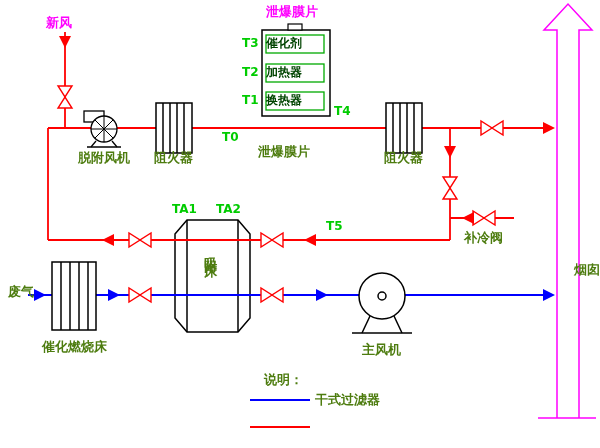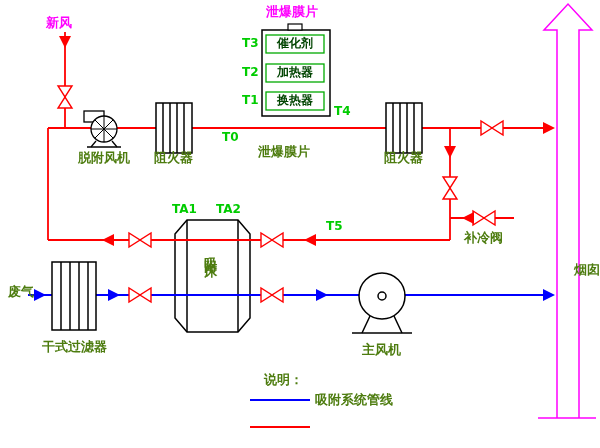--- a/index.html
+++ b/index.html
@@ -4,21 +4,21 @@
 <style>
   html,body { margin:0; padding:0; background:#ffffff; }
   #canvas { position:relative; width:600px; height:432px; background:#ffffff; overflow:hidden;
             font-family:"DejaVu Sans","Liberation Sans",sans-serif; }
   #canvas svg { position:absolute; left:0; top:0; }
   .lbl { position:absolute; font-weight:bold; font-size:13px; white-space:nowrap; line-height:1.1; }
   .magenta { color:#ff00ff; }
   .green   { color:#00cc00; font-size:12px; }
   .navy    { color:#4d7c0f; }
   .dgreen  { color:#004400; font-size:12px; }
-  .boxlbl  { width:58px; text-align:center; }
+  .boxlbl  { width:58px; }
   .vert    { writing-mode:vertical-rl; letter-spacing:3px; }
 </style>
 </head>
 <body>
 
 <div id="canvas">
 
   <svg width="600" height="448" viewBox="0 0 600 448">
 
     <g stroke="#000000" fill="#ffffff" stroke-width="1.5">
@@ -177,20 +177,20 @@
   <div class="lbl dgreen boxlbl" style="left:266px;top:66px">加热器</div>
   <div class="lbl dgreen boxlbl" style="left:266px;top:94px">换热器</div>
 
   <div class="lbl navy" style="left:78px;top:151px">脱附风机</div>
   <div class="lbl navy" style="left:154px;top:151px">阻火器</div>
   <div class="lbl navy" style="left:258px;top:145px">泄爆膜片</div>
   <div class="lbl navy" style="left:384px;top:151px">阻火器</div>
   <div class="lbl navy" style="left:464px;top:231px">补冷阀</div>
   <div class="lbl navy vert" style="left:203px;top:247px">吸附床</div>
   <div class="lbl navy" style="left:8px;top:285px">废气</div>
-  <div class="lbl navy" style="left:42px;top:340px">干式过滤器</div>
+  <div class="lbl navy" style="left:42px;top:340px">催化燃烧床</div>
   <div class="lbl navy" style="left:362px;top:343px">主风机</div>
   <div class="lbl navy" style="left:574px;top:263px">烟囱</div>
 
   <div class="lbl navy" style="left:264px;top:373px">说明：</div>
-  <div class="lbl navy" style="left:315px;top:393px">吸附系统管线</div>
+  <div class="lbl navy" style="left:315px;top:393px">干式过滤器</div>
 
 </div>
 
 </body></html>

